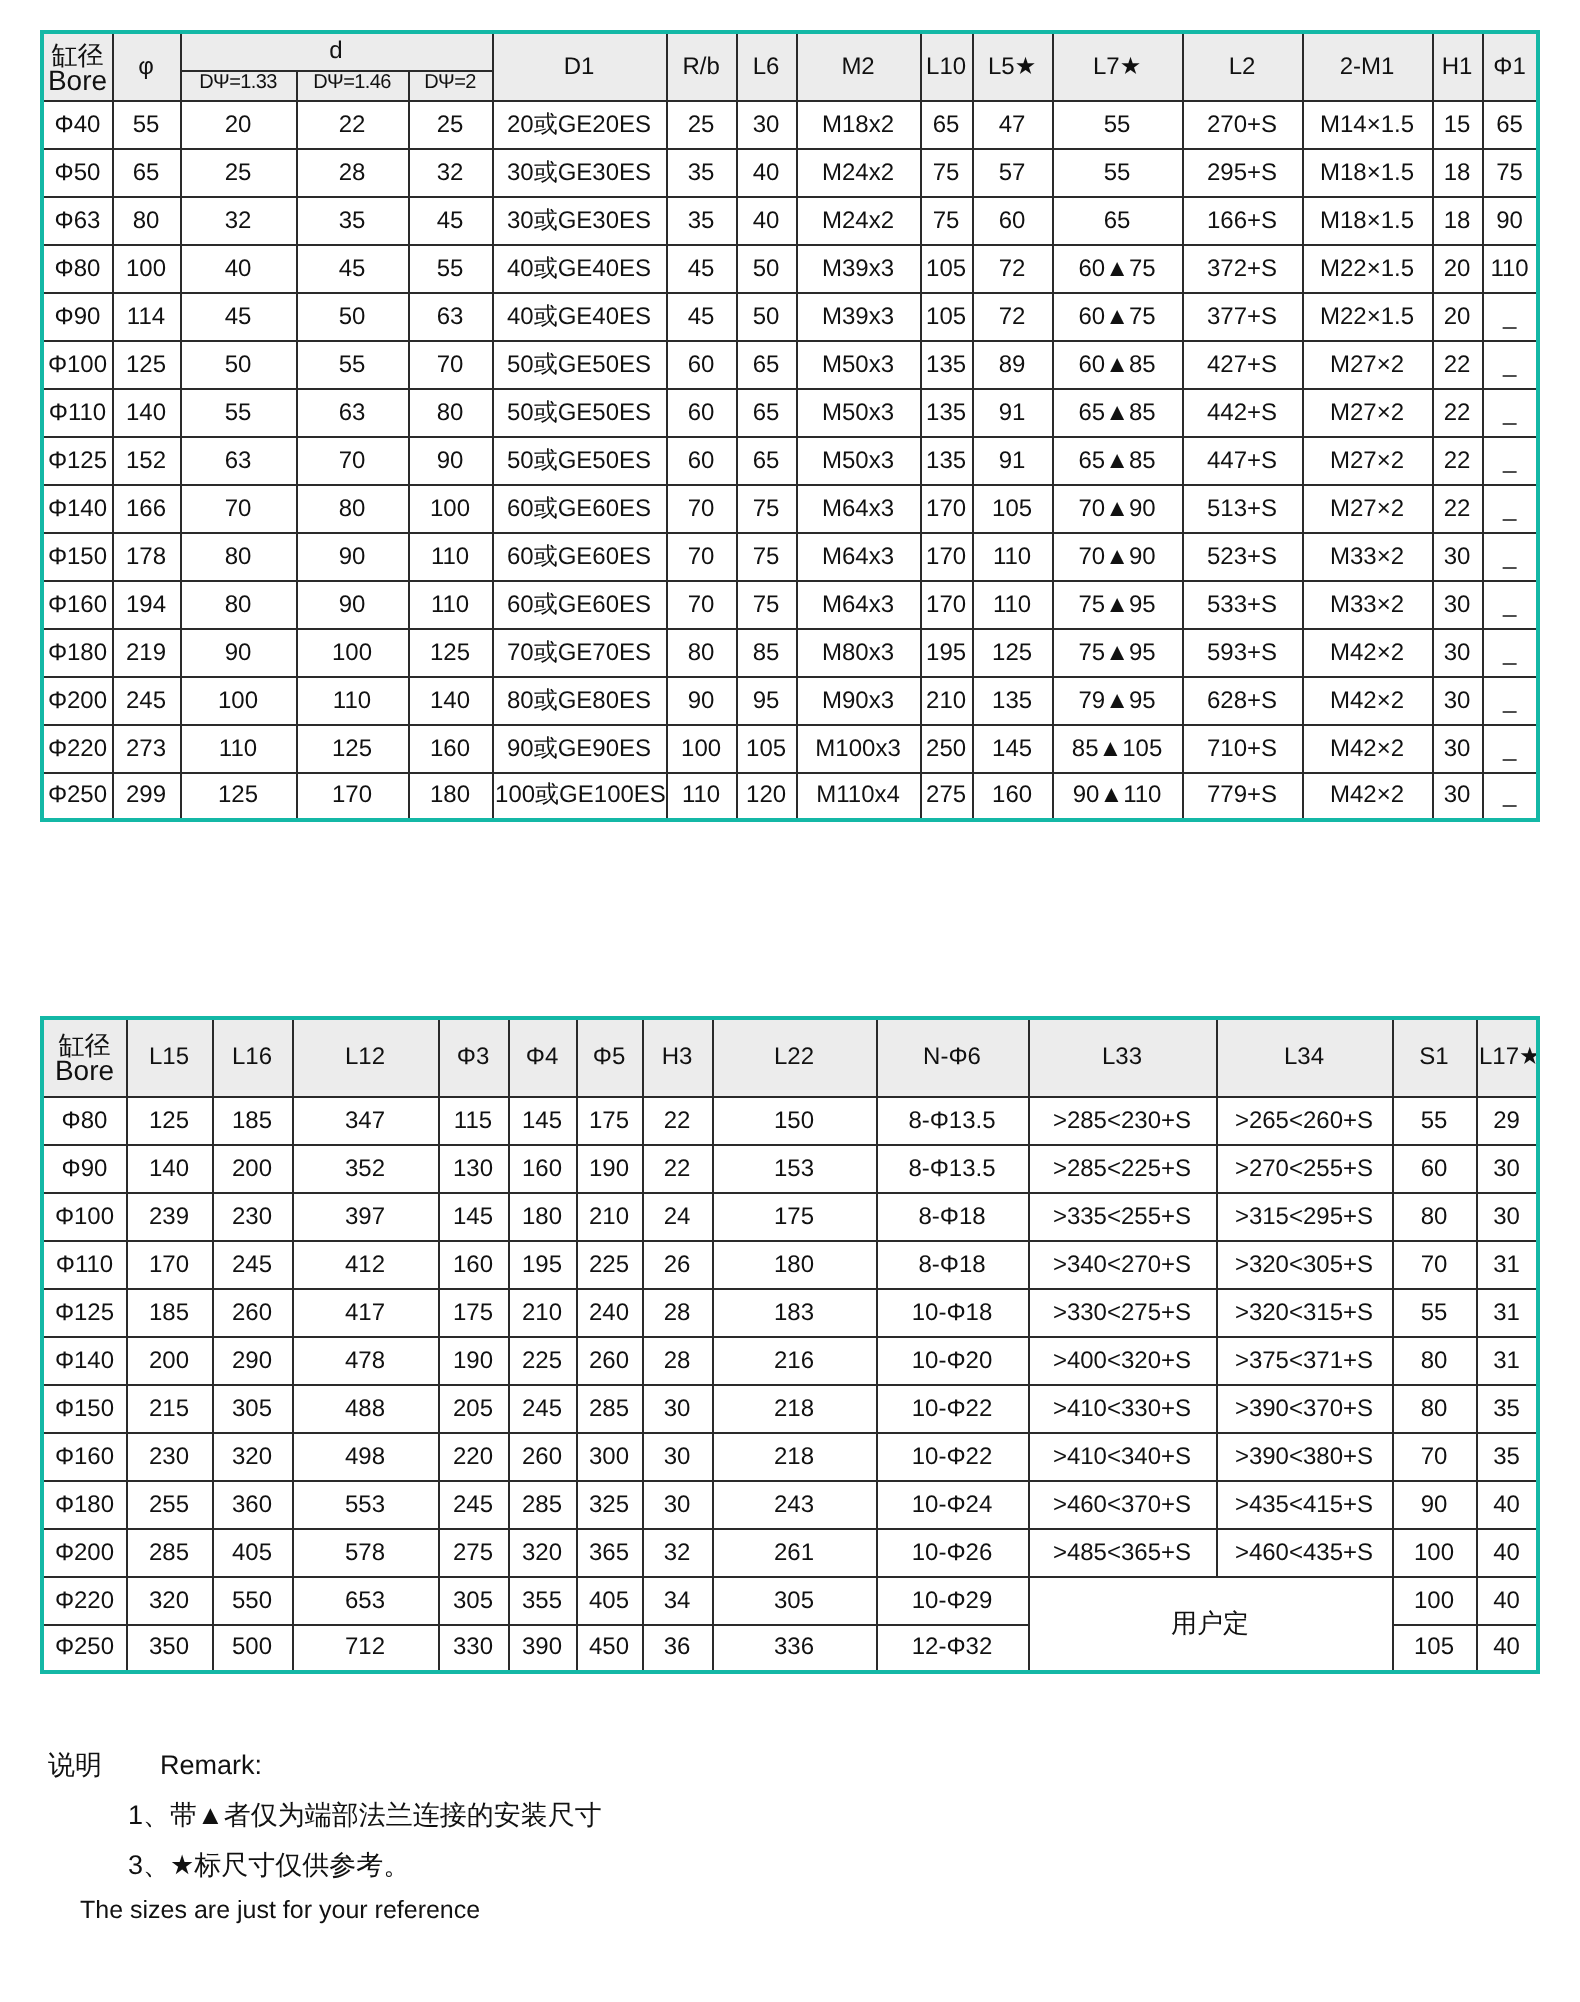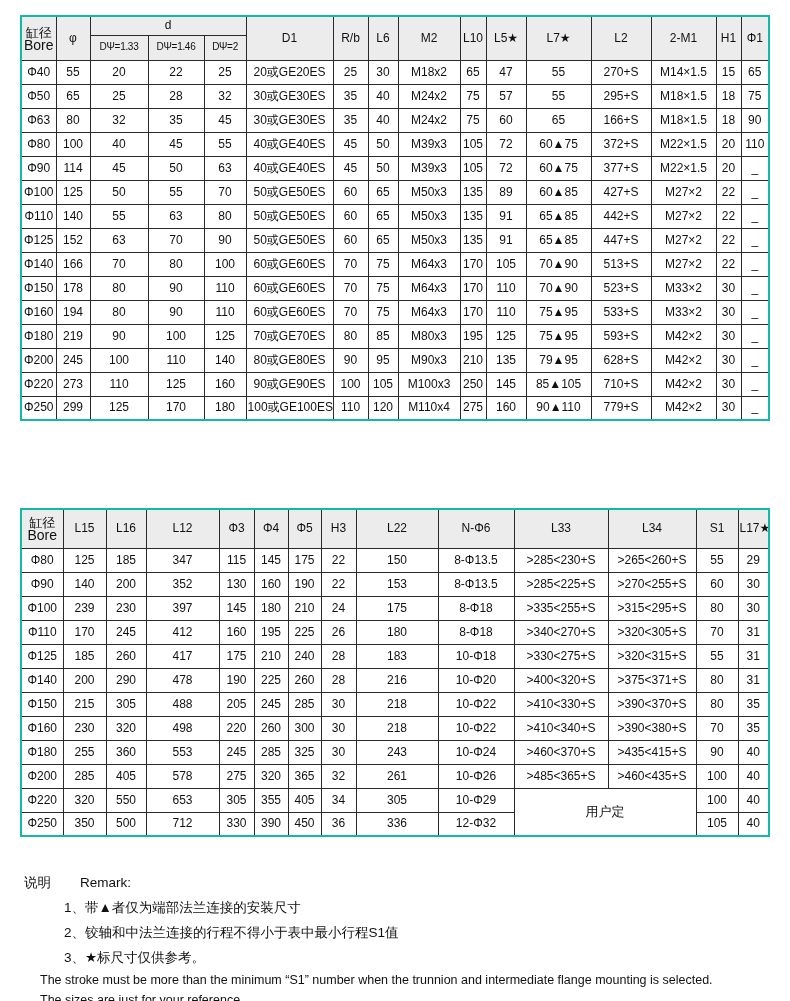--- a/index.html
+++ b/index.html
@@ -12,21 +12,21 @@
     border:1px solid #2a2a2a;
     text-align:center; vertical-align:middle;
     font-size:12px; line-height:1.05;
     padding:0 1px; overflow:hidden; white-space:nowrap;
   }
   th { background:#ececec; font-weight:normal; }
   td { background:#fff; }
 
   #t1 { position:absolute; left:20px; top:15px; width:748px; }
   #t1 thead tr.r1 th { height:19px; }
-  #t1 thead tr.r2 th { height:25px; }
+  #t1 thead tr.r2 th { height:15px; }
   #t1 tbody td { height:24px; }
   #t1 .dsub { font-size:10px; letter-spacing:-0.3px; }
 
   #t2 { position:absolute; left:20px; top:508px; width:748px; }
   #t2 thead th { height:39px; }
   #t2 tbody td { height:24px; }
 
   .bore-cn { display:block; font-size:13px; line-height:14px; }
   .bore-en { display:block; font-size:14px; line-height:11px; }
   .user-defined { font-size:13px; }
@@ -590,19 +590,17 @@
           <td>40</td>
         </tr>
       </tbody>
   </table>
 
   <div class="remarks">
     <div class="remark-title">
       <span class="cn">说明</span><span class="en">Remark:</span>
     </div>
     <div class="remark-line">1、带▲者仅为端部法兰连接的安装尺寸</div>
-    <div class="remark-line">2、铰轴和中法兰连接的行程不得小于表中最小行程S1值</div>
     <div class="remark-line">3、★标尺寸仅供参考。</div>
-    <div class="remark-en">The stroke must be more than the minimum “S1” number when the  trunnion and intermediate flange mounting is selected.</div>
     <div class="remark-en">The sizes are just for your reference</div>
   </div>
 
 </div>
 
 </body></html>

